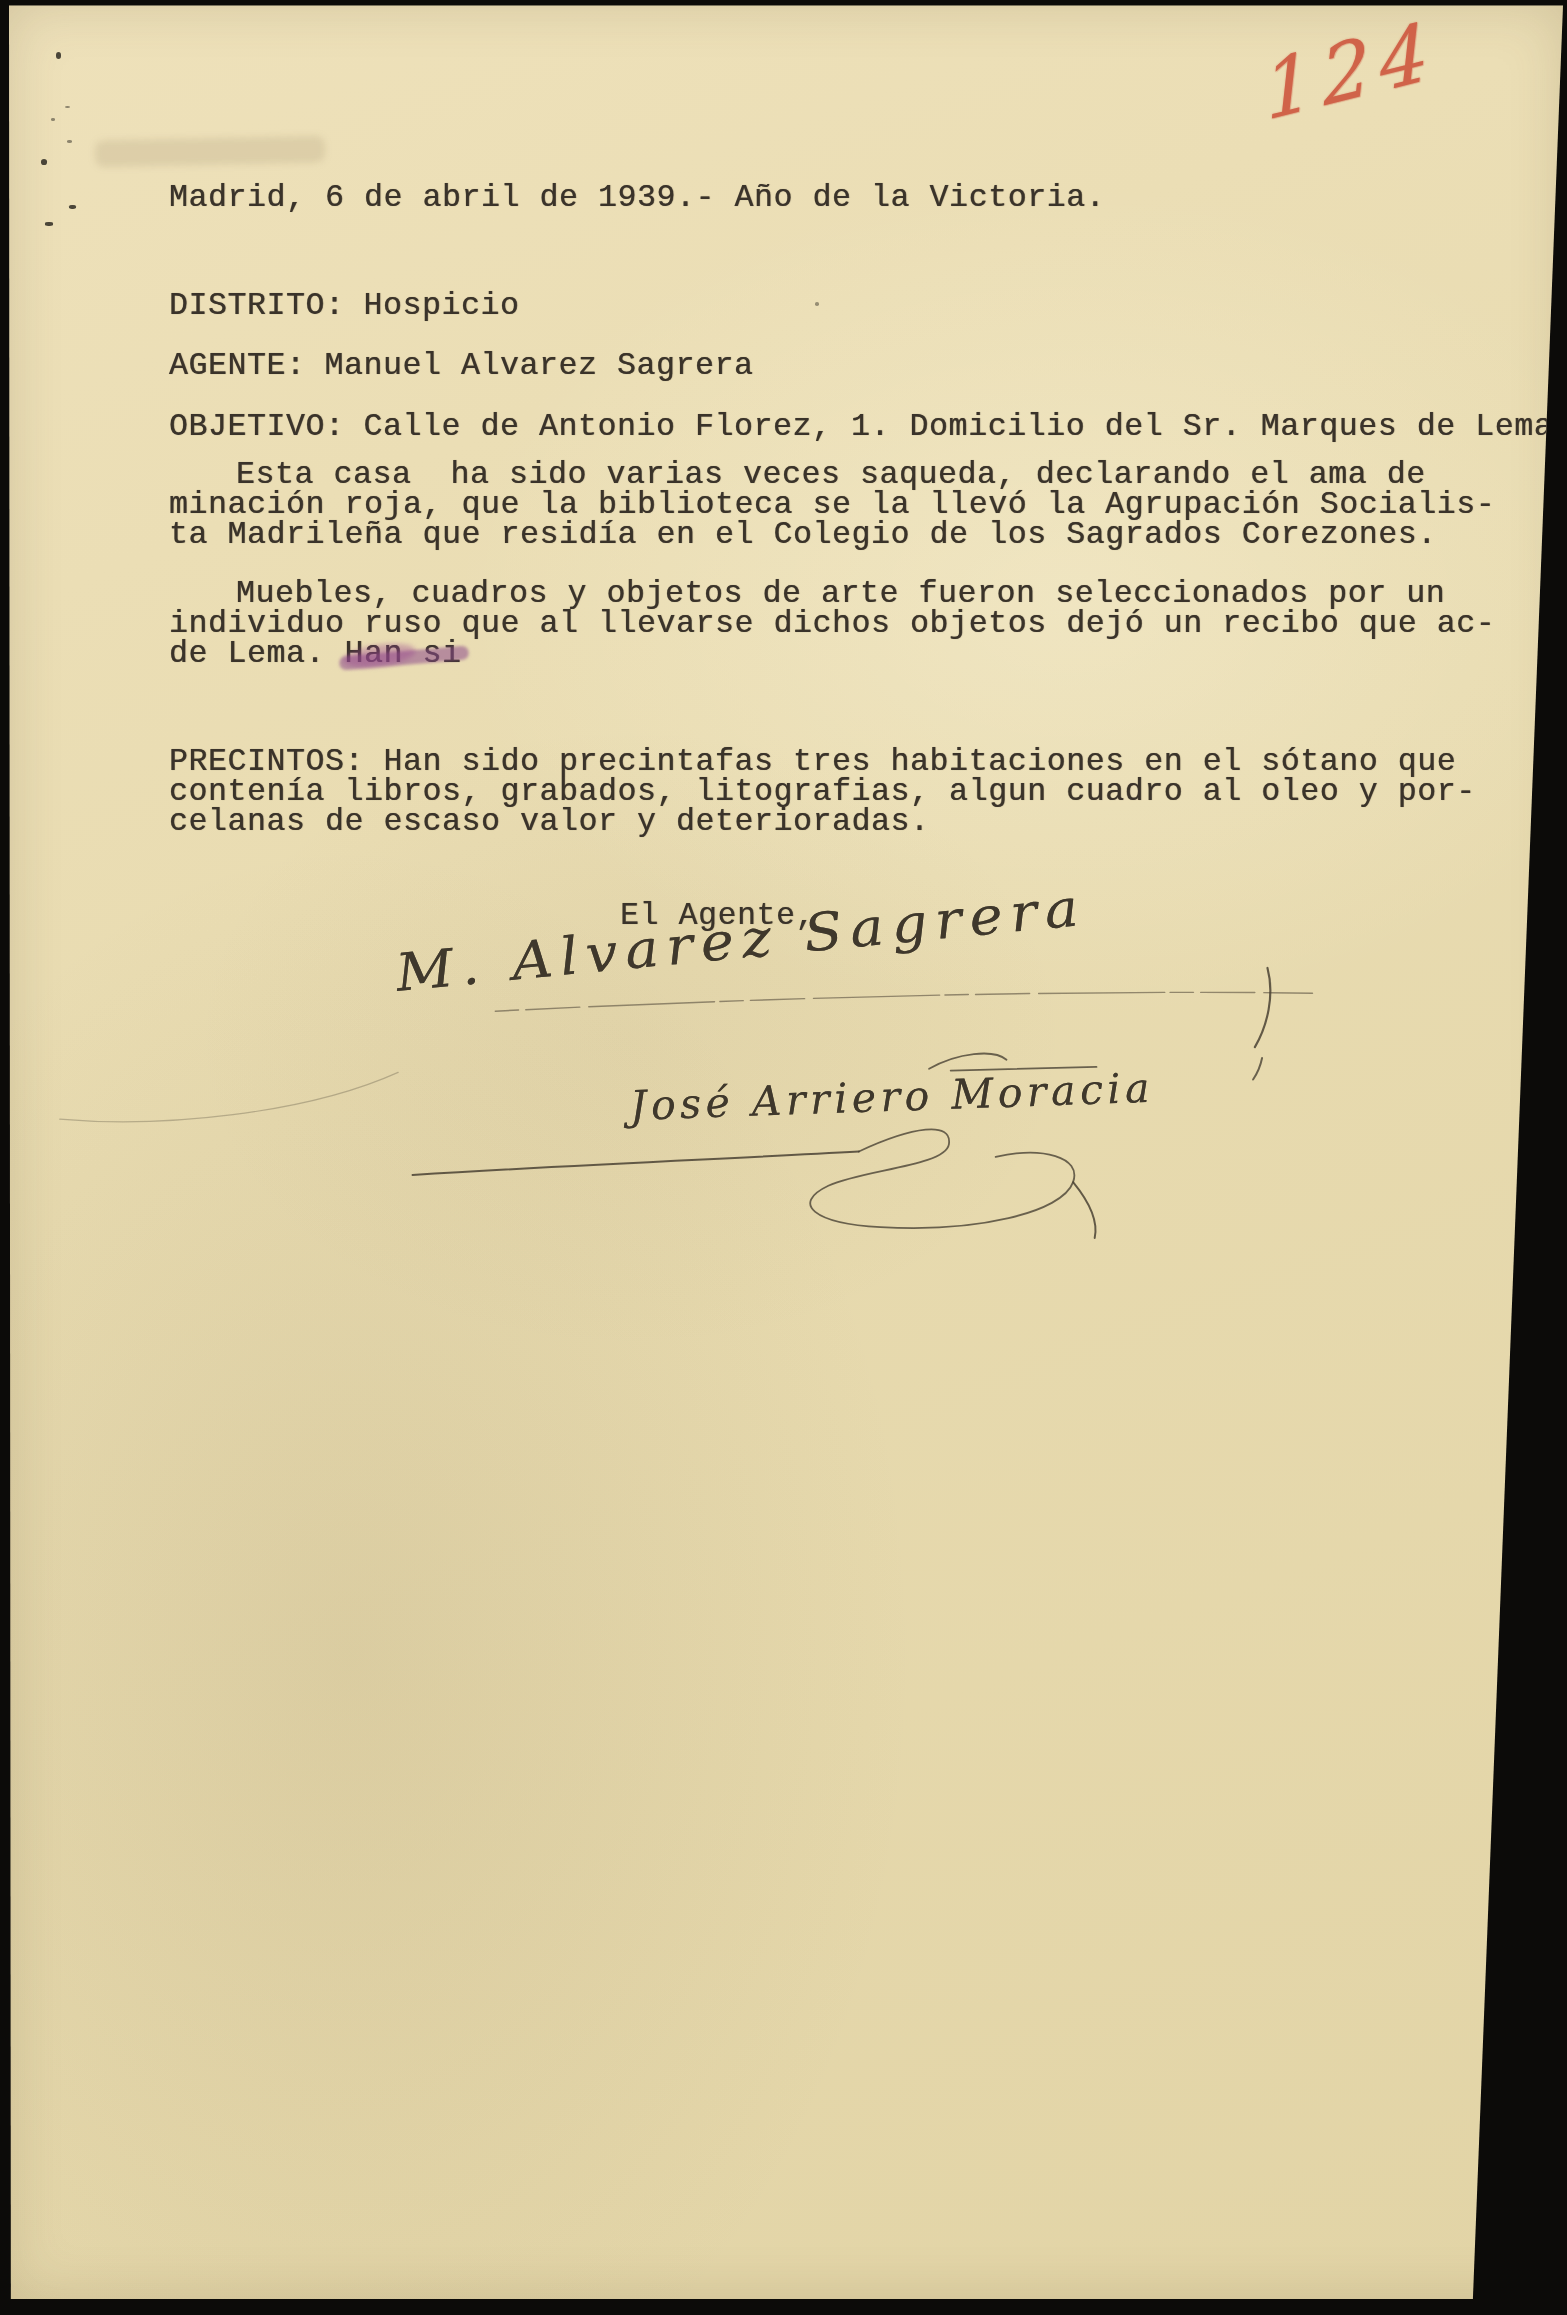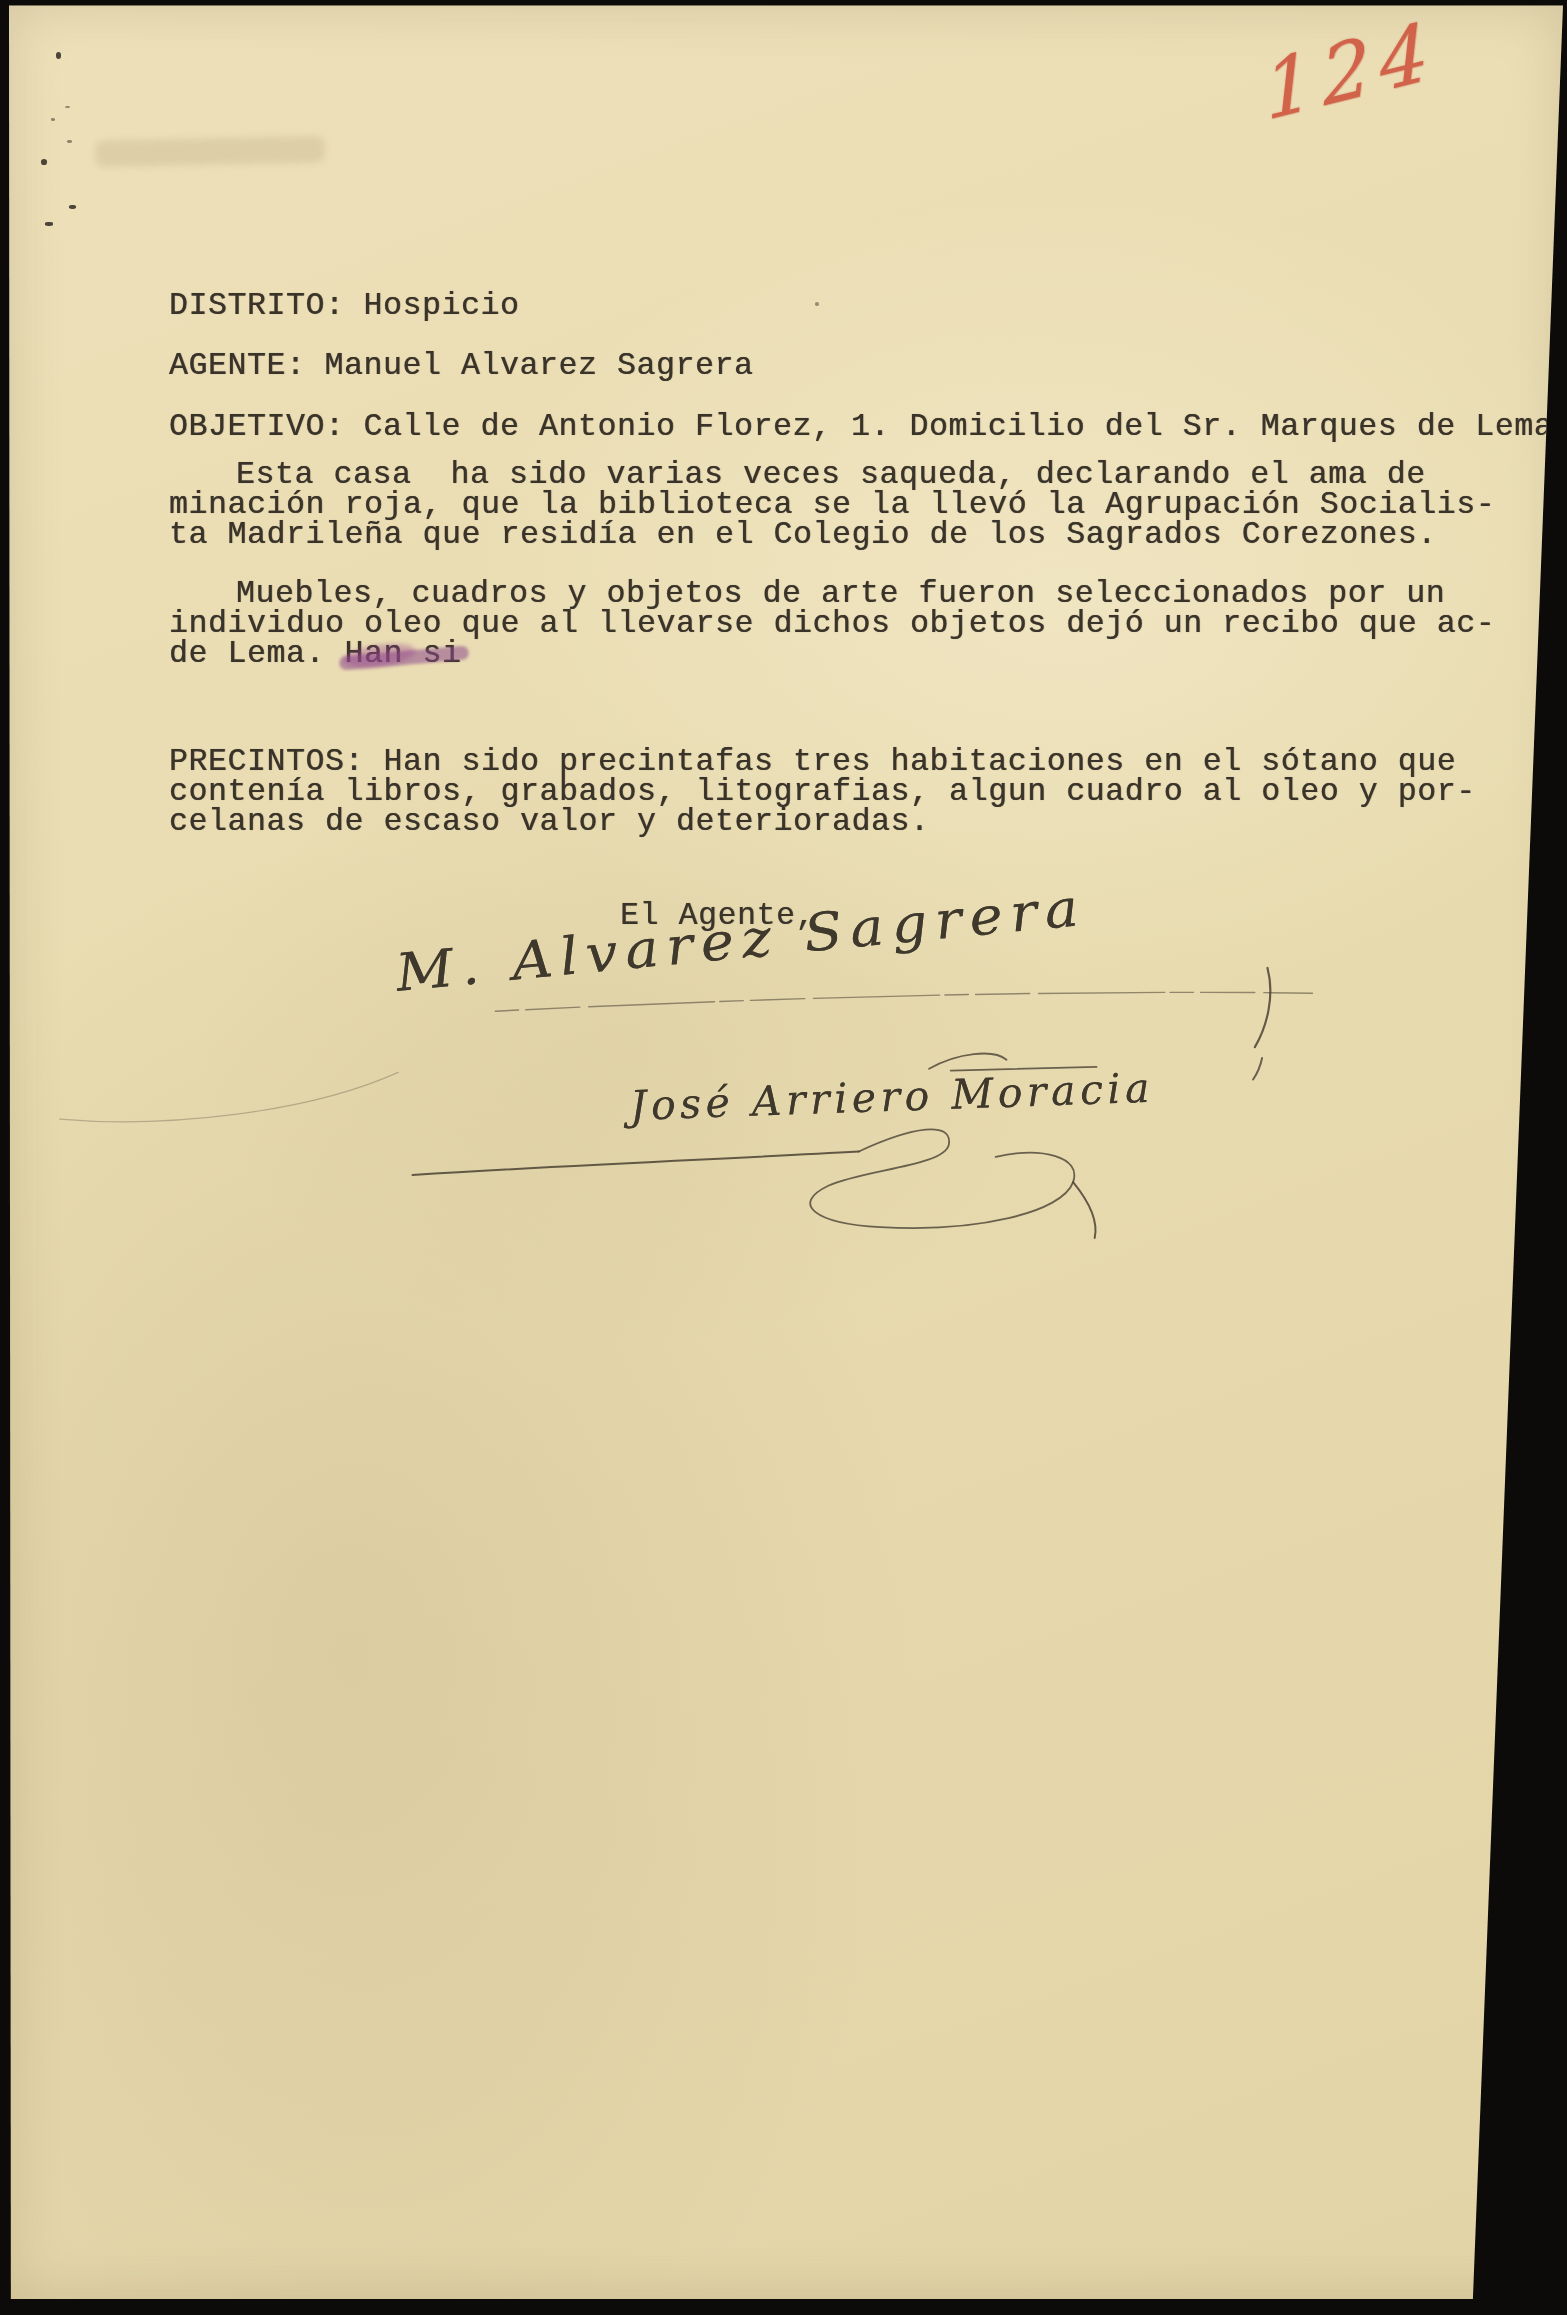--- a/index.html
+++ b/index.html
@@ -99,36 +99,37 @@
     <div class="speck" style="left:42px;top:113px;width:3.6px;height:2.7px;opacity:.5;"></div>
     <div class="speck" style="left:56px;top:101px;width:4.5px;height:1.8px;opacity:.5;"></div>
     <div class="speck" style="left:32px;top:154px;width:6.3px;height:5.4px;"></div>
     <div class="speck" style="left:58px;top:135px;width:4.5px;height:2.7px;opacity:.5;"></div>
     <div class="speck" style="left:60px;top:200px;width:7.2px;height:3.6px;border-radius:40%;"></div>
     <div class="speck" style="left:36px;top:217px;width:8px;height:3.6px;border-radius:40%;"></div>
     <div class="speck" style="left:806px;top:297px;width:3.6px;height:3.6px;opacity:.45;"></div>
 
     <div class="pagenum">124</div>
 
+    <div class="tw" style="left:160px;top:178px;">Madrid, 6 de abril de 1939.- Año de la Victoria.</div>
 
     <div class="tw" style="left:160px;top:286px;"><span>DISTRITO:</span><span class="val">Hospicio</span></div>
 
     <div class="tw" style="left:160px;top:346px;"><span>AGENTE:</span><span class="val">Manuel Alvarez Sagrera</span></div>
 
     <div class="tw" style="left:160px;top:407px;"><span>OBJETIVO:</span><span class="val">Calle de Antonio Florez, 1. Domicilio del Sr. Marques de Lema</span></div>
 
     <div class="para" style="left:160px;top:455px;">
       <div class="line indent">Esta casa  ha sido varias veces saqueda, declarando el ama de</div>
       <div class="line">minación roja, que la biblioteca se la llevó la Agrupación Socialis-</div>
       <div class="line">ta Madrileña que residía en el Colegio de los Sagrados Corezones.</div>
     </div>
 
     <div class="para" style="left:160px;top:574px;">
       <div class="line indent">Muebles, cuadros y objetos de arte fueron seleccionados por un</div>
-      <div class="line">individuo oleo que al llevarse dichos objetos dejó un recibo que ac-</div>
+      <div class="line">individuo ruso que al llevarse dichos objetos dejó un recibo que ac-</div>
       <div class="line"><span>de Lema. </span><span class="struck">Han si</span></div>
     </div>
 
     <div class="para" style="left:160px;top:742px;">
       <div class="line">PRECINTOS: Han sido precintafas tres habitaciones en el sótano que</div>
       <div class="line">contenía libros, grabados, litografias, algun cuadro al oleo y por-</div>
       <div class="line">celanas de escaso valor y deterioradas.</div>
     </div>
 
     <div class="closing" style="left:583px;top:893px;">El Agente,</div>

